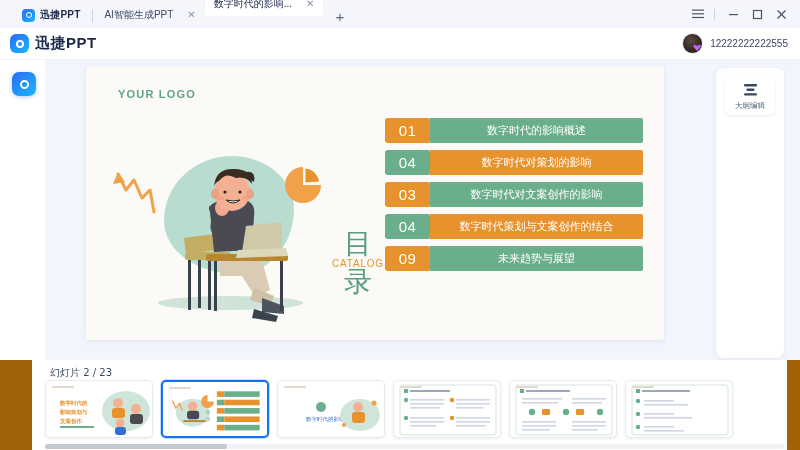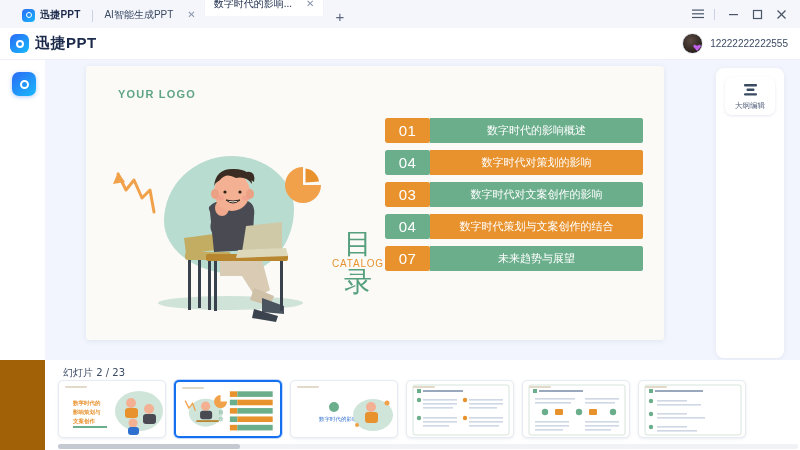--- a/index.html
+++ b/index.html
@@ -163,21 +163,21 @@
   .tool {
     width: 50px; margin: 0 auto 8px auto; padding: 6px 0 4px 0;
     border-radius: 7px; background: #ffffff;
     box-shadow: 0 1px 3px rgba(60,80,130,.13);
     display: flex; flex-direction: column; align-items: center; gap: 3px;
   }
   .tool-label { font-size: 7.5px; color: #5a6780; font-family: "DejaVu Sans", sans-serif; }
 
   
   .strip {
-    position: absolute; left: 45px; top: 360px; width: 755px; height: 90px;
+    position: absolute; left: 32px; top: 360px; width: 755px; height: 90px;
     background: #ffffff;
   }
   .strip-title {
     position: absolute; left: 18px; top: 6px;
     font-size: 10px; color: #3b4a63; font-family: "DejaVu Sans", sans-serif;
   }
   .thumbs {
     position: absolute; left: 13px; top: 20px; display: flex; gap: 8px;
   }
   .thumb {
@@ -360,21 +360,21 @@
       </div>
       <div class="row g">
         <div class="num">03</div>
         <div class="txt">数字时代对文案创作的影响</div>
       </div>
       <div class="row o">
         <div class="num">04</div>
         <div class="txt">数字时代策划与文案创作的结合</div>
       </div>
       <div class="row g">
-        <div class="num">07</div>
+        <div class="num">09</div>
         <div class="txt">未来趋势与展望</div>
       </div>
     </div>
   </div>
 
   <div class="toolpanel">
     <div class="tool">
       <svg width="17" height="15" viewBox="0 0 17 15">
         <rect x="2" y="1" width="13" height="2.4" rx="1" fill="#3b4a63"></rect>
         <rect x="4.5" y="5.6" width="8" height="2.4" rx="1" fill="#3b4a63"></rect>

